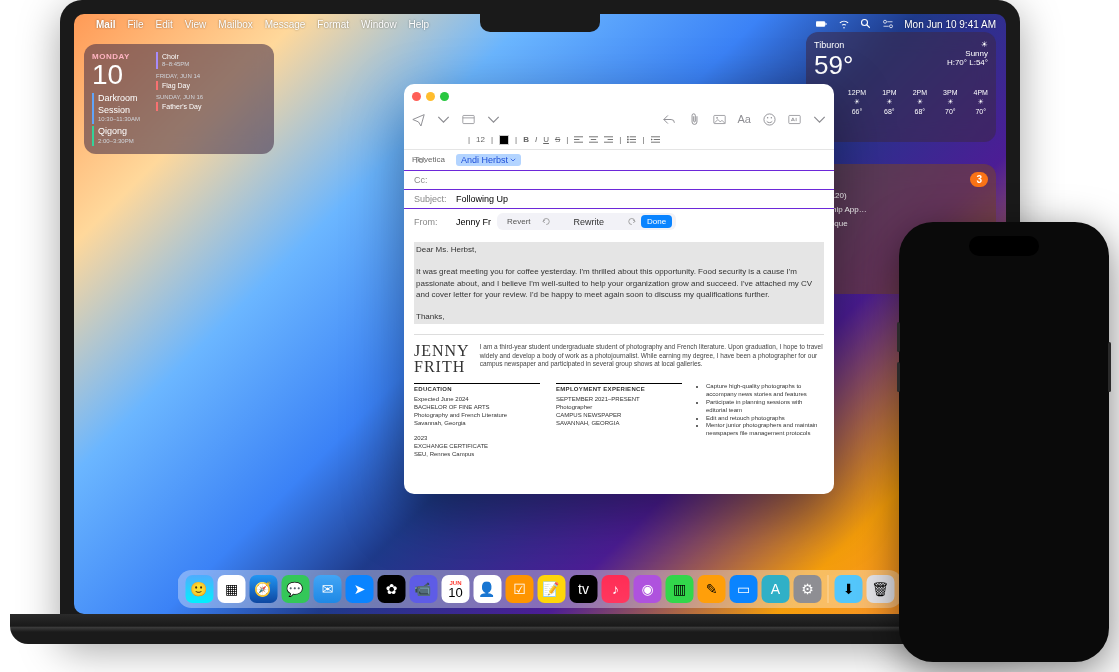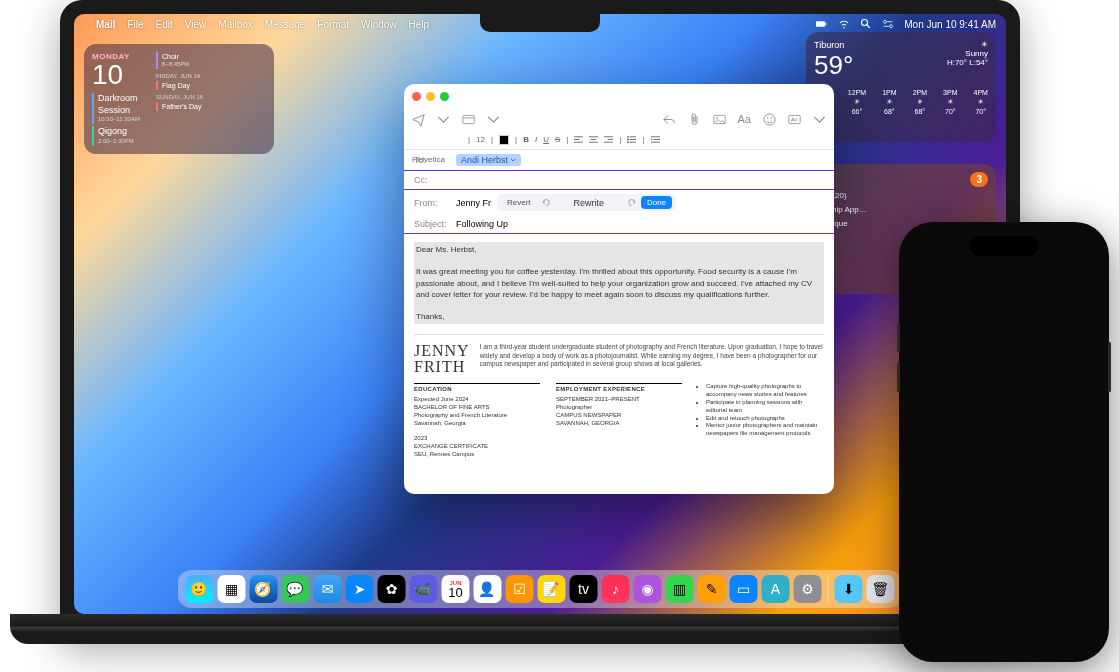--- a/index.html
+++ b/index.html
@@ -345,39 +345,39 @@
           <span>Andi Herbst</span>
           <svg viewBox="0 0 8 5" width="6">
               <path d="M1 1l3 3 3-3" fill="none" stroke="#1d4ed8"></path>
             </svg>
         </span>
       </div>
       <div class="mail-row">
         <span class="label">Cc:</span>
         <span style="flex:1"></span>
       </div>
+      <div class="mail-row">
+        <span class="label">Subject:</span>
+        <span class="subject-val">Following Up</span>
+      </div>
       <div class="mail-row" style="border-bottom:none">
         <span class="label">From:</span>
         <span class="from-val">Jenny Fr</span>
         <span class="rewrite-bar">
           <button>Revert</button>
           <svg viewBox="0 0 12 12">
               <path d="M3 6a4 4 0 114 4M3 6l2-2M3 6l2 2" fill="none" stroke="#888"></path>
             </svg>
           <span class="center">Rewrite</span>
           <svg viewBox="0 0 12 12">
               <path d="M9 6a4 4 0 10-4 4M9 6l-2-2M9 6l-2 2" fill="none" stroke="#888"></path>
             </svg>
           <button class="done-btn">Done</button>
         </span>
       </div>
-      <div class="mail-row">
-        <span class="label">Subject:</span>
-        <span class="subject-val">Following Up</span>
-      </div>
 
       <div class="mail-body">
         <div class="body-text-sel">
           <div>Dear Ms. Herbst,</div><br>
           <div>It was great meeting you for coffee yesterday. I'm thrilled about this opportunity. Food security is a cause I'm passionate about, and I believe I'm well-suited to help your organization grow and succeed. I've attached my CV and cover letter for your review. I'd be happy to meet again soon to discuss my qualifications further.</div><br>
           <div>Thanks,</div>
         </div>
 
         <div class="resume">
           <div>

